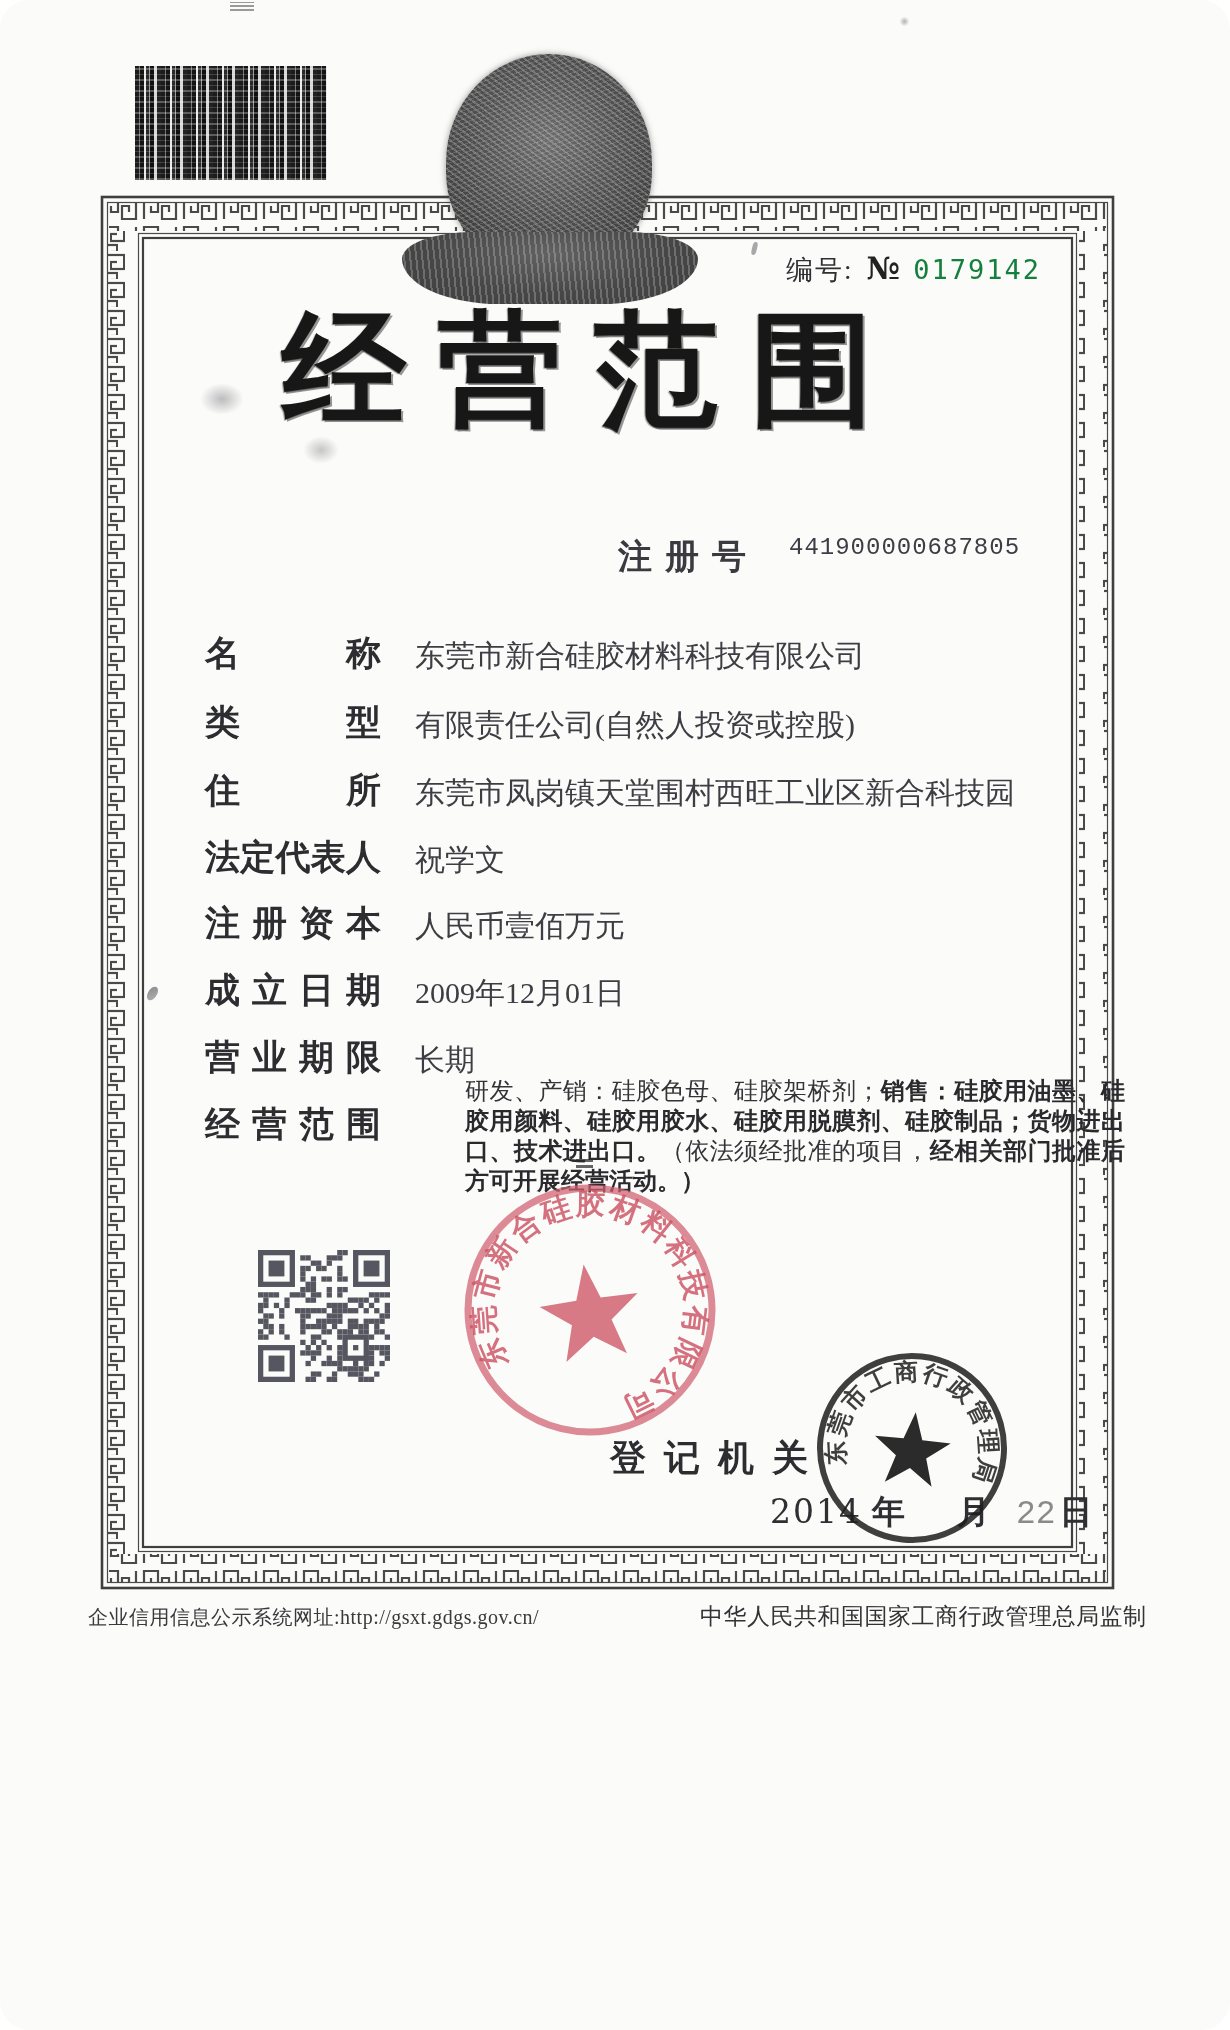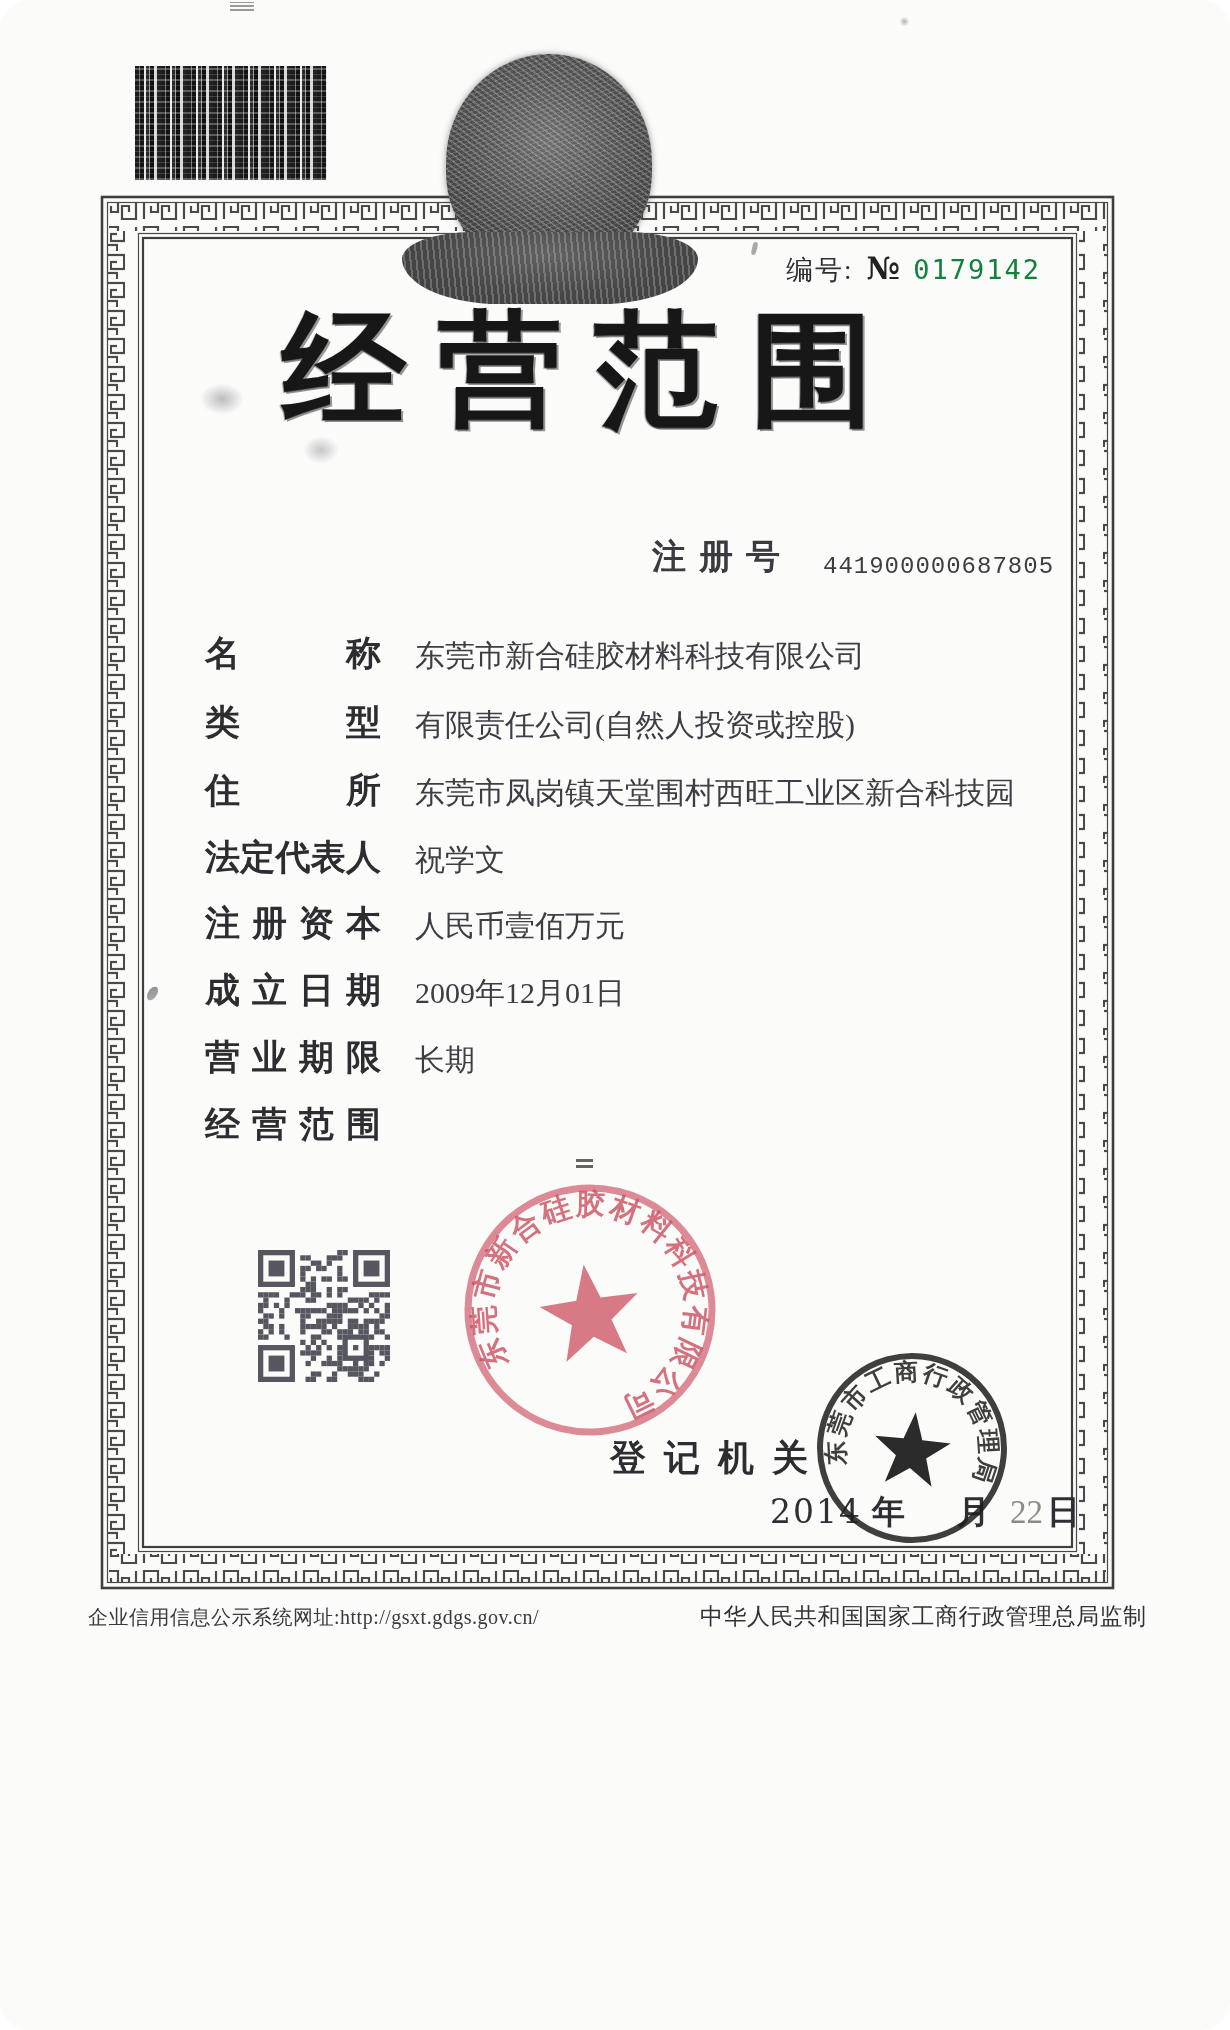--- a/index.html
+++ b/index.html
@@ -45,21 +45,21 @@
   .serial .nosign { font-size:31px; font-weight:bold; color:#222; font-family:"DejaVu Serif", serif; }
   .serial .num { font-size:27px; font-family:"DejaVu Sans Mono", monospace; color:#15803d; letter-spacing:2px; }
   
   .title {
     position:absolute; left:282px; top:288px; z-index:5;
     font-size:124px; font-weight:bold; letter-spacing:32px; white-space:nowrap;
     color:#171717; font-family:"DejaVu Serif", serif;
     text-shadow:2px 2px 0 rgba(25,25,25,.45), -1px 1px 1px rgba(35,35,35,.5);
   }
   
-  .regno { position:absolute; left:652px; top:534px; z-index:5; display:flex; align-items:flex-end; }
+  .regno { position:absolute; left:618px; top:534px; z-index:5; display:flex; align-items:flex-start; }
   .regno .lbl { font-size:34px; letter-spacing:13px; color:#3a3a40; font-weight:600; }
   .regno .val { font-size:24px; font-family:Liberation Mono, monospace; color:#3d3d46; margin-left:30px; letter-spacing:1px; }
   
   .row { position:absolute; left:205px; z-index:5; }
   .flabel {
     display:inline-block; width:176px; font-size:35px; font-weight:600;
     color:#2c2c31; text-align:justify; text-align-last:justify; vertical-align:top;
   }
   .fvalue {
     position:absolute; left:210px; top:6px; width:660px;
@@ -74,21 +74,21 @@
   .qr { position:absolute; left:258px; top:1250px; width:132px; height:132px; z-index:4; }
   
   .redseal { position:absolute; left:458px; top:1178px; width:264px; height:264px; z-index:7; transform:rotate(-8deg); }
   .blackseal { position:absolute; left:812px; top:1348px; width:200px; height:200px; z-index:7; transform:rotate(6deg); }
   
   .registrar { position:absolute; left:610px; top:1426px; z-index:5; font-size:36px; font-weight:600; letter-spacing:18px; color:#2c2c31;margin-top:8px; }
   .dateline { position:absolute; left:770px; top:1490px; z-index:6; font-size:33px; color:#2e2e33; white-space:nowrap; }
   .dateline .y { font-family:"DejaVu Serif", serif; letter-spacing:2px; }
   .dateline .u1 { margin-left:10px; font-weight:600; }
   .dateline .u2 { margin-left:52px; font-weight:600; }
-  .dateline .d  { margin-left:20px; color:rgba(45,45,50,.55); font-family:Liberation Serif, serif; }
+  .dateline .d  { margin-left:26px; color:rgba(45,45,50,.55); font-family:Liberation Mono, monospace; }
   .dateline .u3 { margin-left:4px; font-weight:600; }
   
   .footer-left  { position:absolute; left:88px;  top:1604px; z-index:5; font-size:20px; color:#3a3a3e; letter-spacing:.5px; }
   .footer-right { position:absolute; left:700px; top:1601px; z-index:5; font-size:23px; color:#333337; letter-spacing:.5px; }
   
   .sm { position:absolute; z-index:2; }
   .sm1 { left:200px; top:383px; width:44px; height:32px; background:radial-gradient(ellipse, rgba(60,60,72,.33), rgba(0,0,0,0) 70%); }
   .sm2 { left:303px; top:436px; width:36px; height:28px; background:radial-gradient(ellipse, rgba(60,60,72,.28), rgba(0,0,0,0) 70%); }
   .sm3 { left:148px; top:986px; width:9px; height:15px; background:linear-gradient(135deg,#4c4c52,#8a8a90); border-radius:60% 40% 60% 40%; opacity:.65; transform:rotate(24deg); }
   .sm4 { left:752px; top:242px; width:5px; height:13px; background:#55555c; opacity:.5; transform:rotate(14deg); border-radius:40%; }
@@ -177,20 +177,21 @@
     <div class="fvalue">2009年12月01日</div>
   </div>
   <div class="row" style="top:1034px">
     <div class="flabel">营业期限</div>
     <div class="fvalue">长期</div>
   </div>
   <div class="row" style="top:1101px">
     <div class="flabel">经营范围</div>
   </div>
 
+  <div class="scopeblock"><span>研发、产销：硅胶色母、硅胶架桥剂；</span><span class="b">销售：硅胶用油墨、硅胶用颜料、硅胶用胶水、硅胶用脱膜剂、硅胶制品；货物进出口、技术进出口。</span><span>（依法须经批准的项目，</span><span class="b">经相关部门批准后方可开展经营活动。）</span></div>
 
   <div class="qr">
     <svg id="qrsvg" width="132" height="132" viewBox="0 0 132 132" xmlns="http://www.w3.org/2000/svg">
         <rect x="79.2" y="0" width="5.28" height="5.28" fill="#565660"></rect>
         <rect x="84.48" y="0" width="5.28" height="5.28" fill="#565660"></rect>
         <rect x="42.24" y="5.28" width="5.28" height="5.28" fill="#565660"></rect>
         <rect x="47.52" y="5.28" width="5.28" height="5.28" fill="#565660"></rect>
         <rect x="68.64" y="5.28" width="5.28" height="5.28" fill="#565660"></rect>
         <rect x="73.92" y="5.28" width="5.28" height="5.28" fill="#565660"></rect>
         <rect x="79.2" y="5.28" width="5.28" height="5.28" fill="#565660"></rect>

